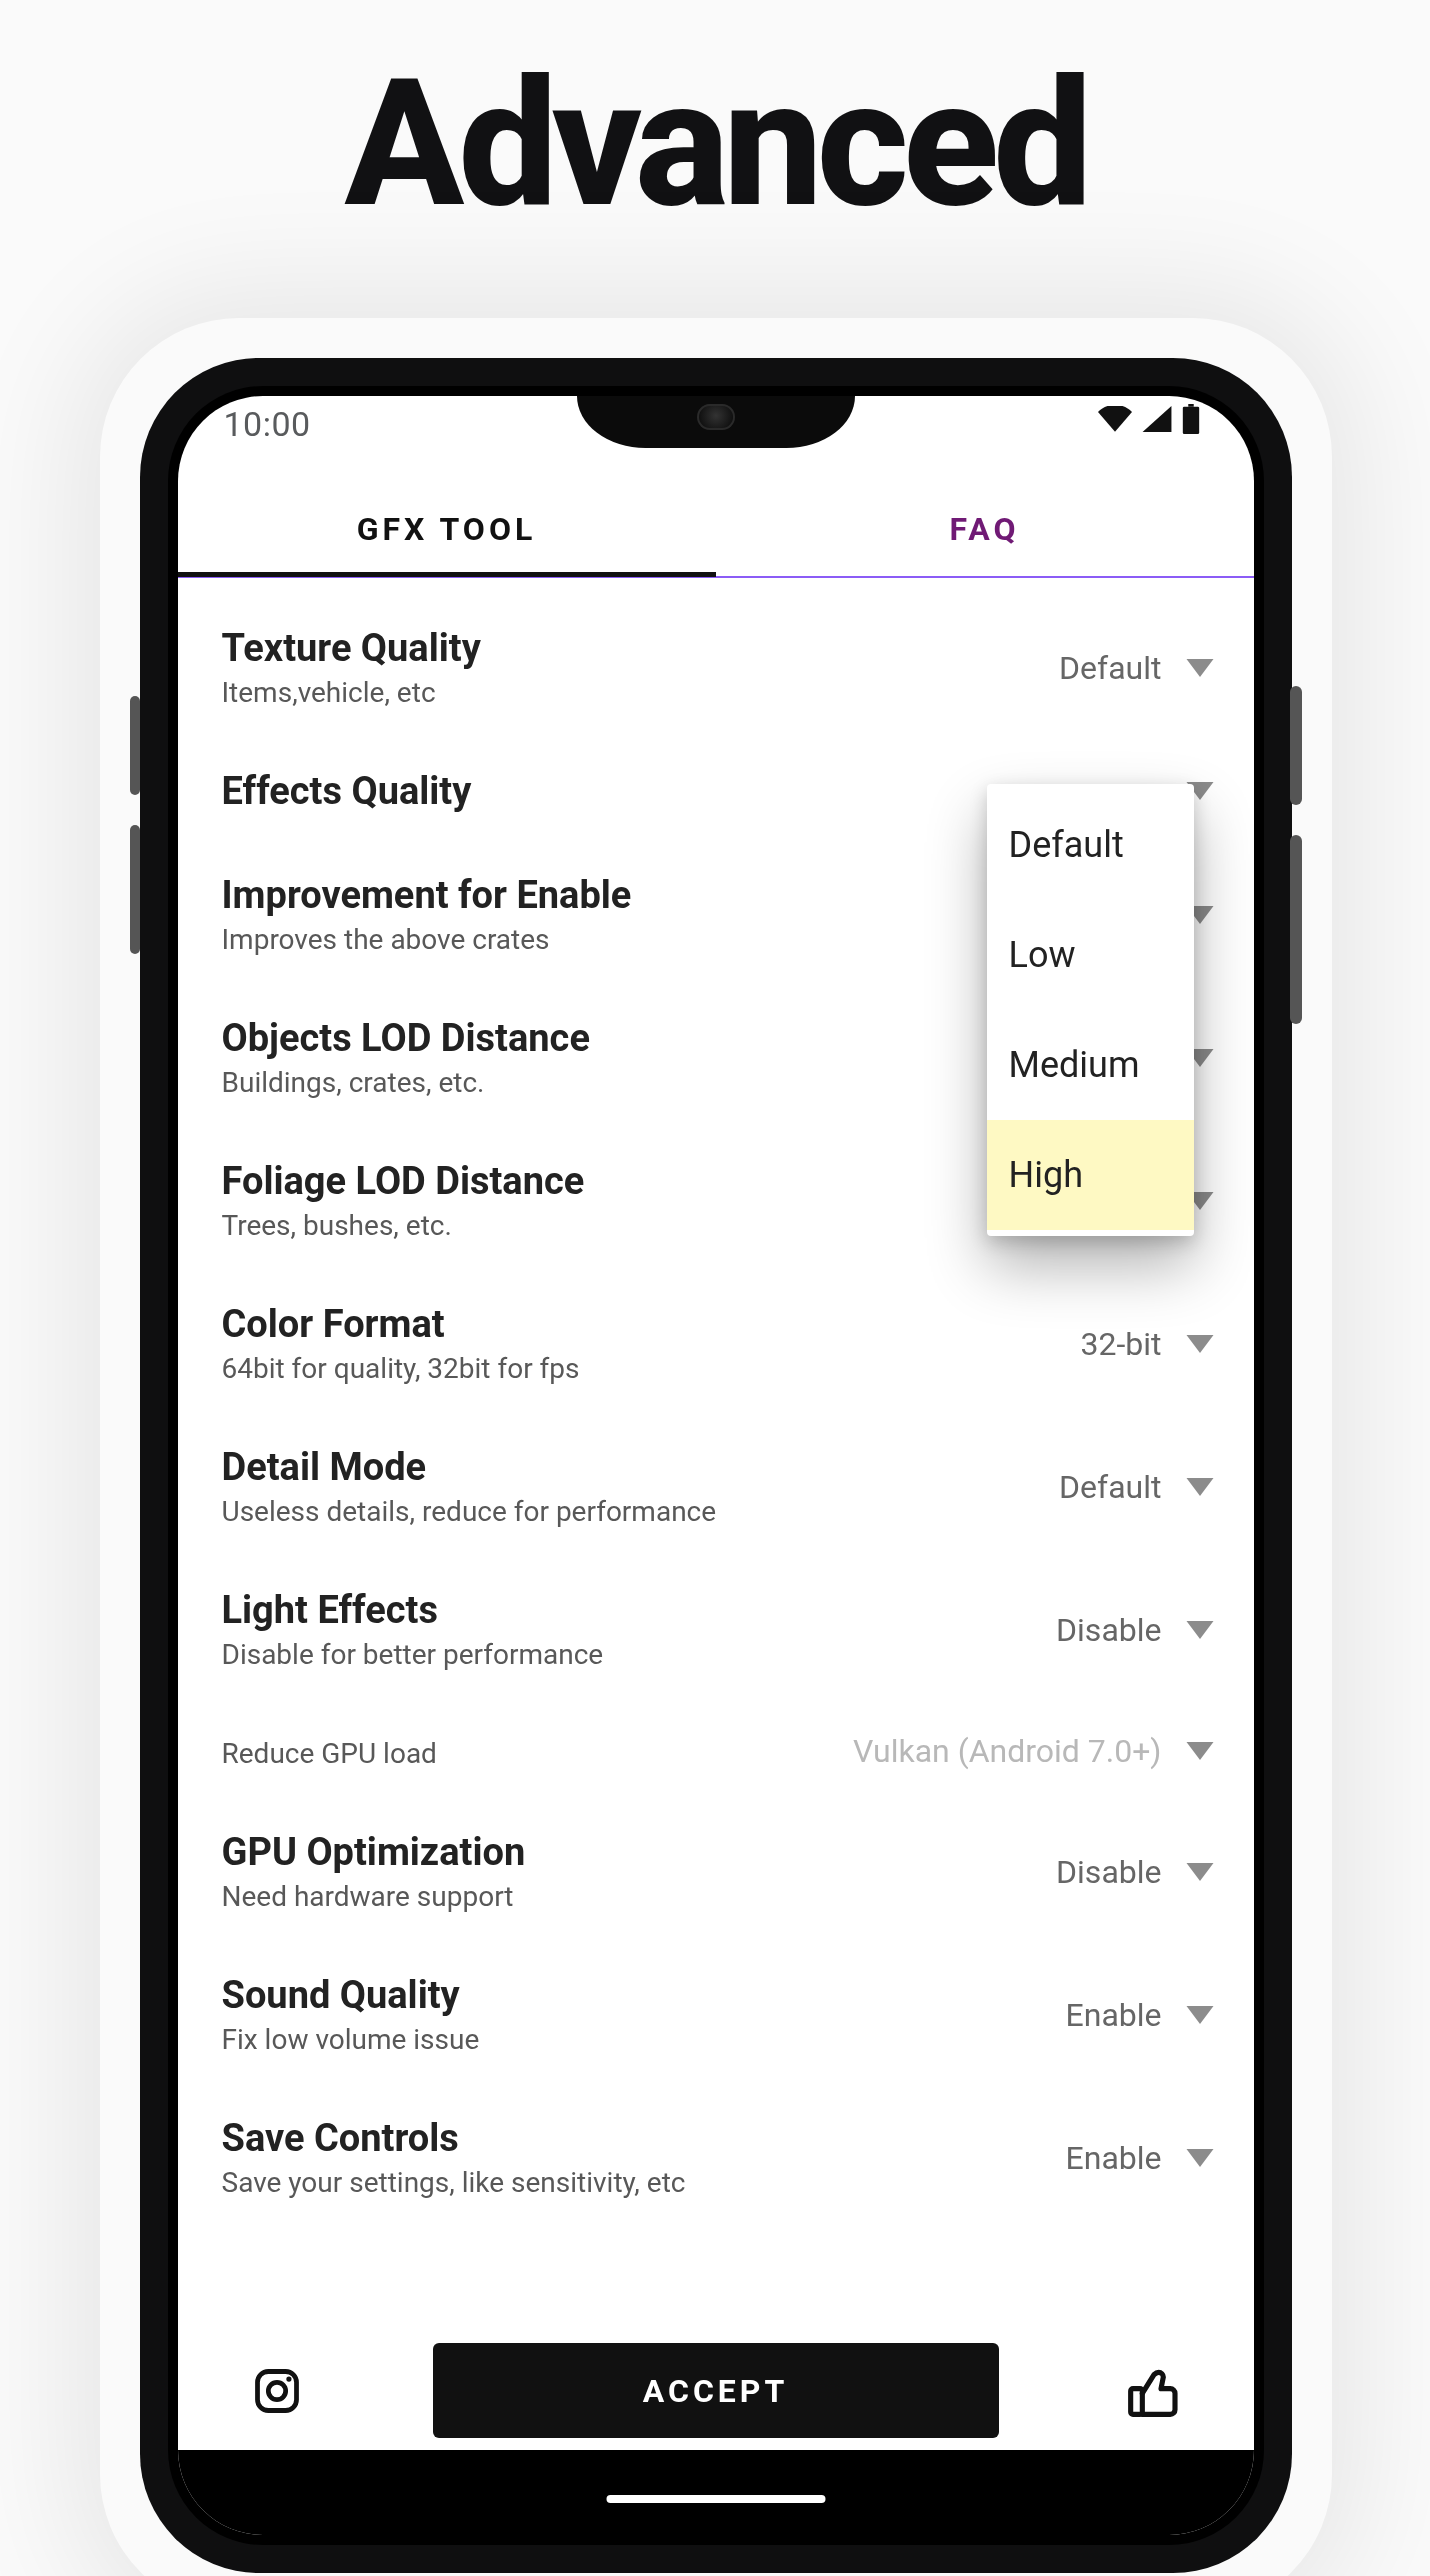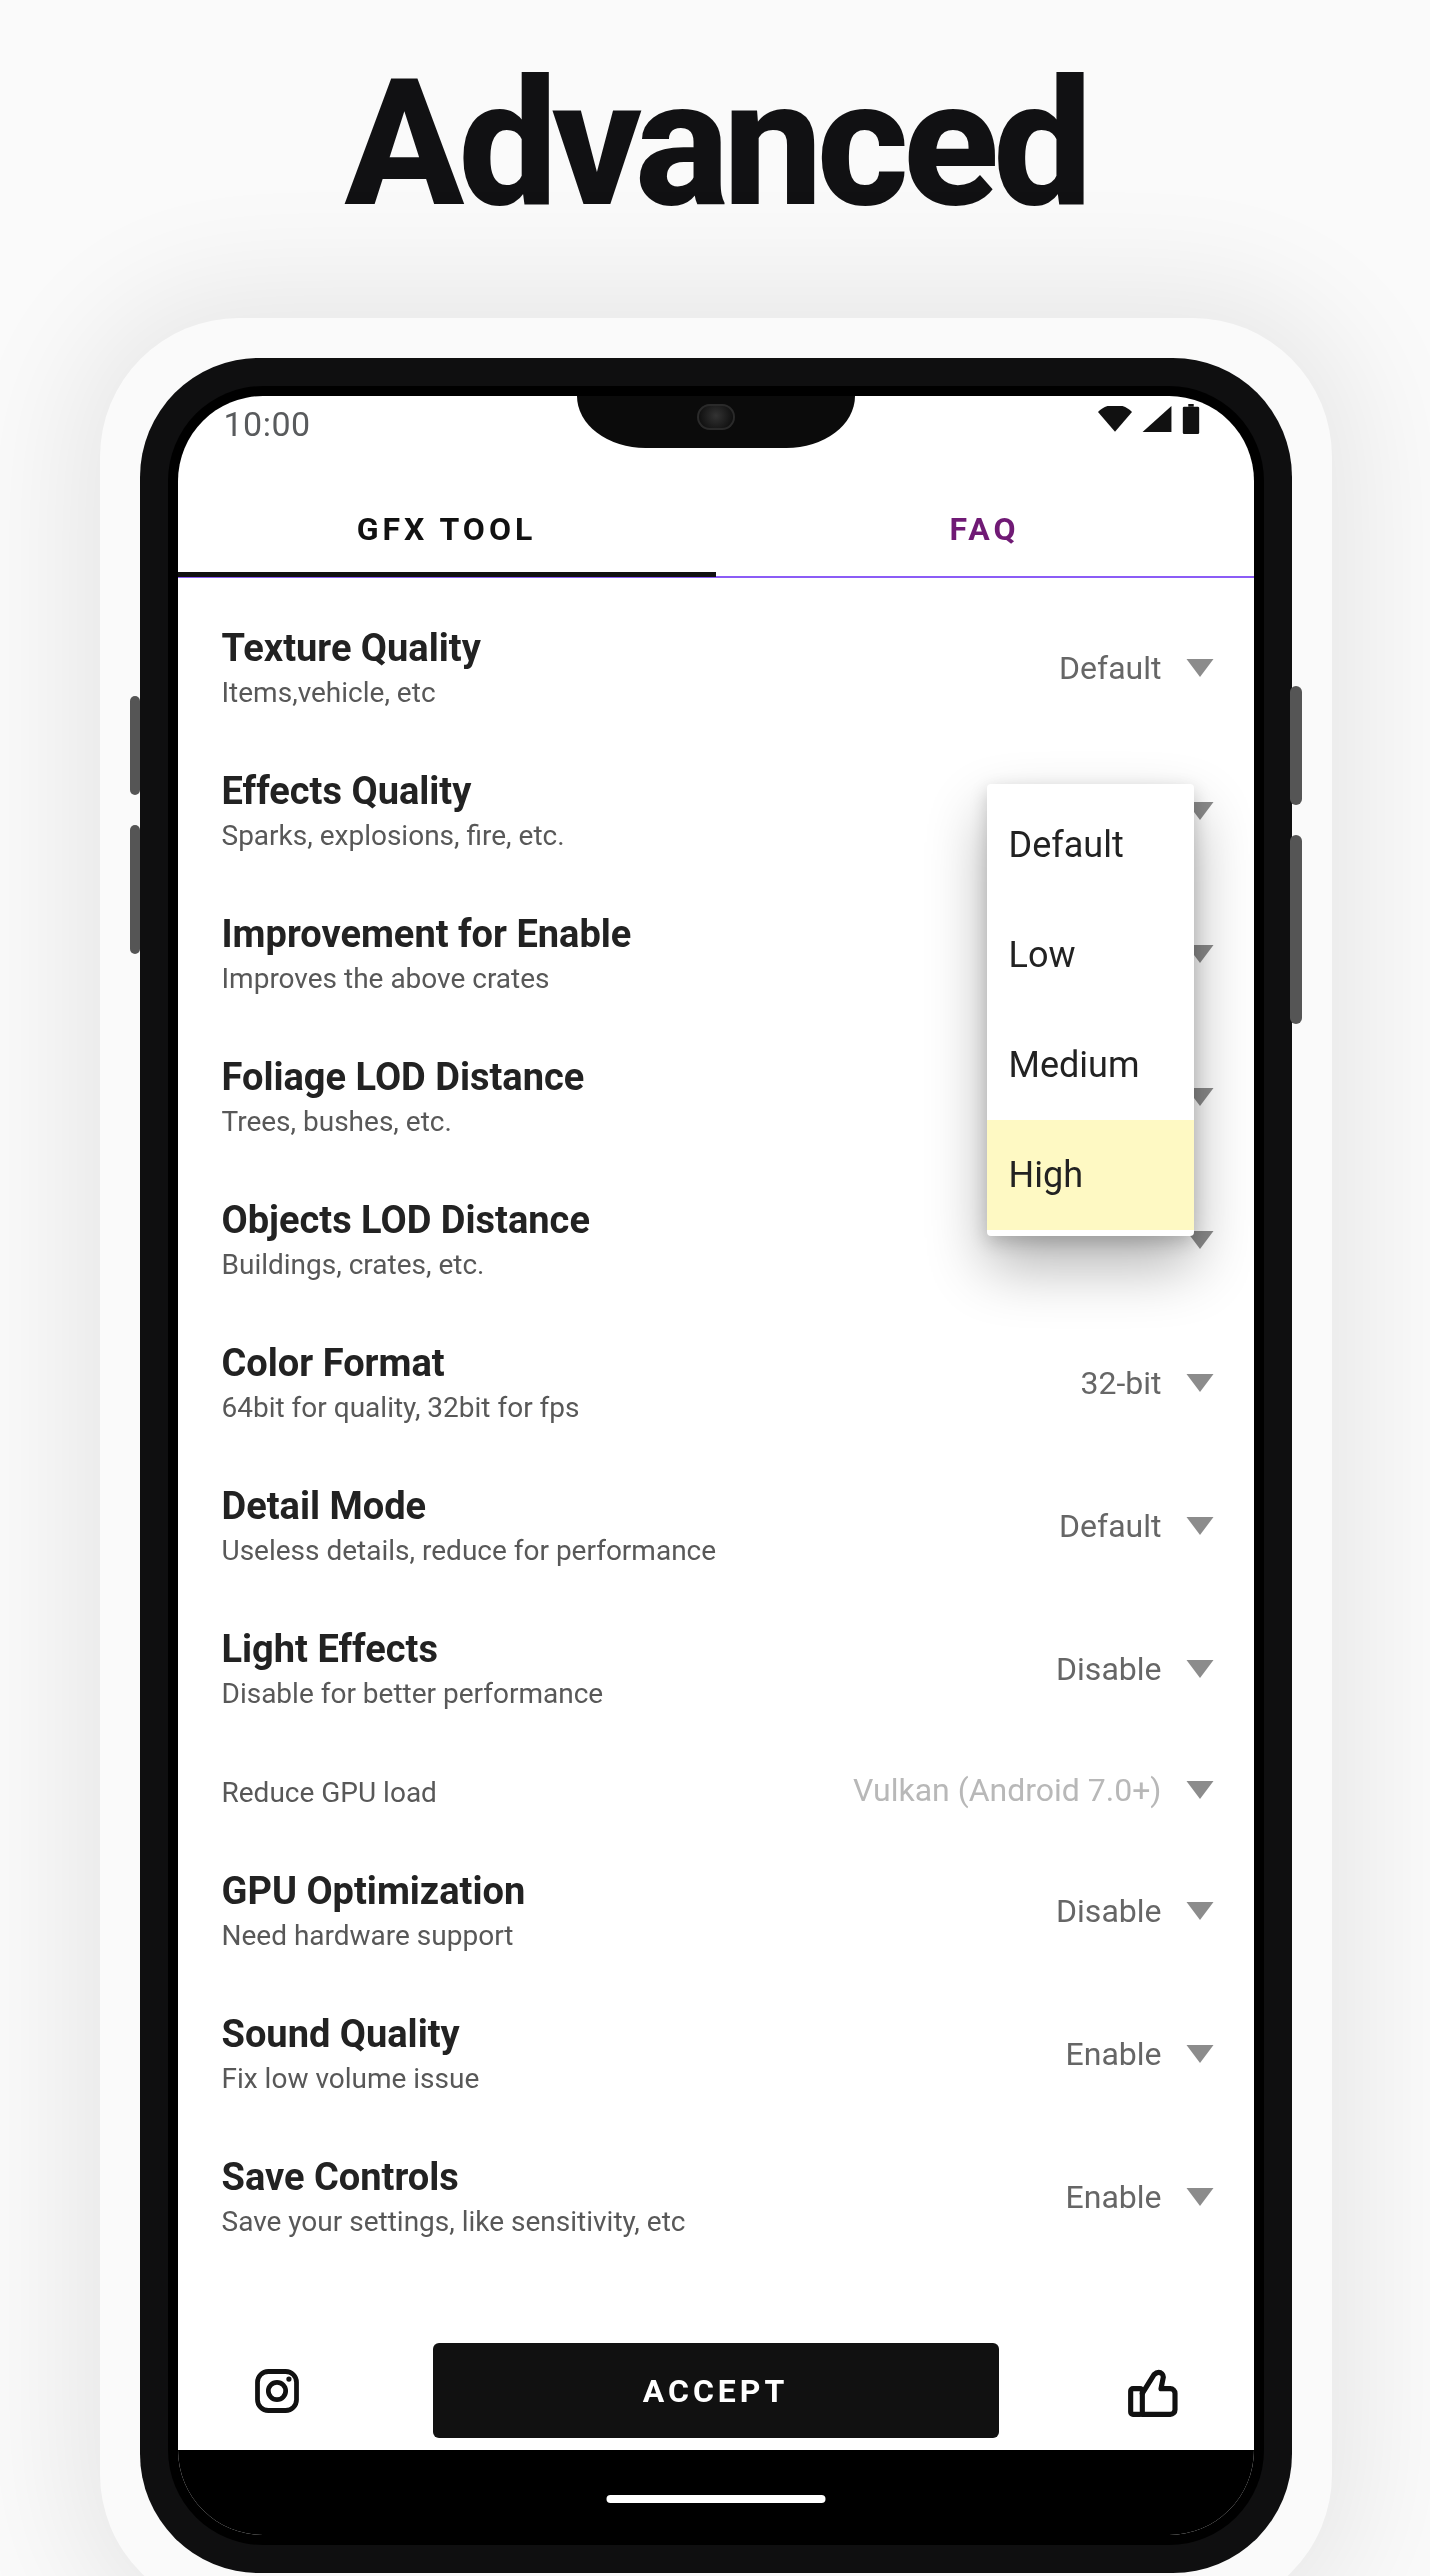--- a/index.html
+++ b/index.html
@@ -300,21 +300,20 @@
                   <span class="caret">
                     <svg width="28" height="18" viewBox="0 0 12 8">
                       <path fill="currentColor" d="M0 0 L12 0 L6 8 Z"></path>
                     </svg>
                   </span>
                 </div>
               </div>
               <div class="row">
                 <div class="meta">
                   <div class="title">Effects Quality</div>
-                  <div class="sub">Sparks, explosions, fire, etc.</div>
                 </div>
                 <div class="select">
                   <span class="hidden-caret">
                     <svg width="28" height="18" viewBox="0 0 12 8">
                       <path fill="currentColor" d="M0 0 L12 0 L6 8 Z"></path>
                     </svg>
                   </span>
                 </div>
               </div>
               <div class="row">
@@ -325,35 +324,35 @@
                 <div class="select">
                   <span class="hidden-caret">
                     <svg width="28" height="18" viewBox="0 0 12 8">
                       <path fill="currentColor" d="M0 0 L12 0 L6 8 Z"></path>
                     </svg>
                   </span>
                 </div>
               </div>
               <div class="row">
                 <div class="meta">
+                  <div class="title">Objects LOD Distance</div>
+                  <div class="sub">Buildings, crates, etc.</div>
+                </div>
+                <div class="select">
+                  <span class="hidden-caret">
+                    <svg width="28" height="18" viewBox="0 0 12 8">
+                      <path fill="currentColor" d="M0 0 L12 0 L6 8 Z"></path>
+                    </svg>
+                  </span>
+                </div>
+              </div>
+              <div class="row">
+                <div class="meta">
                   <div class="title">Foliage LOD Distance</div>
                   <div class="sub">Trees, bushes, etc.</div>
-                </div>
-                <div class="select">
-                  <span class="hidden-caret">
-                    <svg width="28" height="18" viewBox="0 0 12 8">
-                      <path fill="currentColor" d="M0 0 L12 0 L6 8 Z"></path>
-                    </svg>
-                  </span>
-                </div>
-              </div>
-              <div class="row">
-                <div class="meta">
-                  <div class="title">Objects LOD Distance</div>
-                  <div class="sub">Buildings, crates, etc.</div>
                 </div>
                 <div class="select">
                   <span class="hidden-caret">
                     <svg width="28" height="18" viewBox="0 0 12 8">
                       <path fill="currentColor" d="M0 0 L12 0 L6 8 Z"></path>
                     </svg>
                   </span>
                 </div>
               </div>
               <div class="row">

